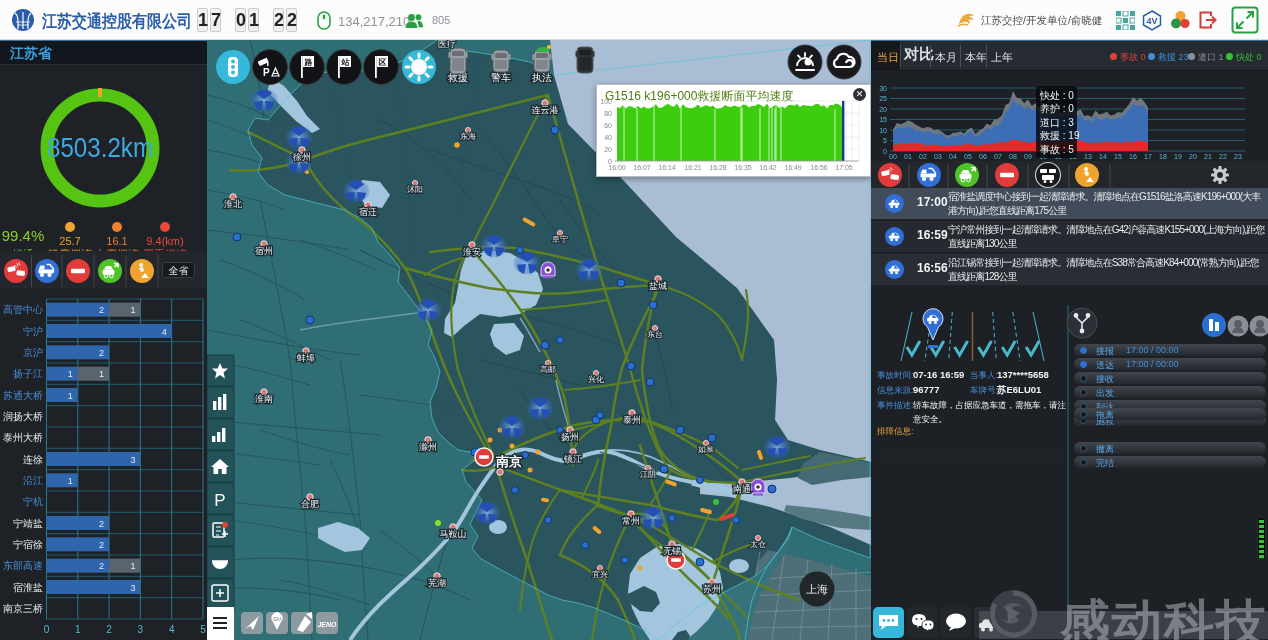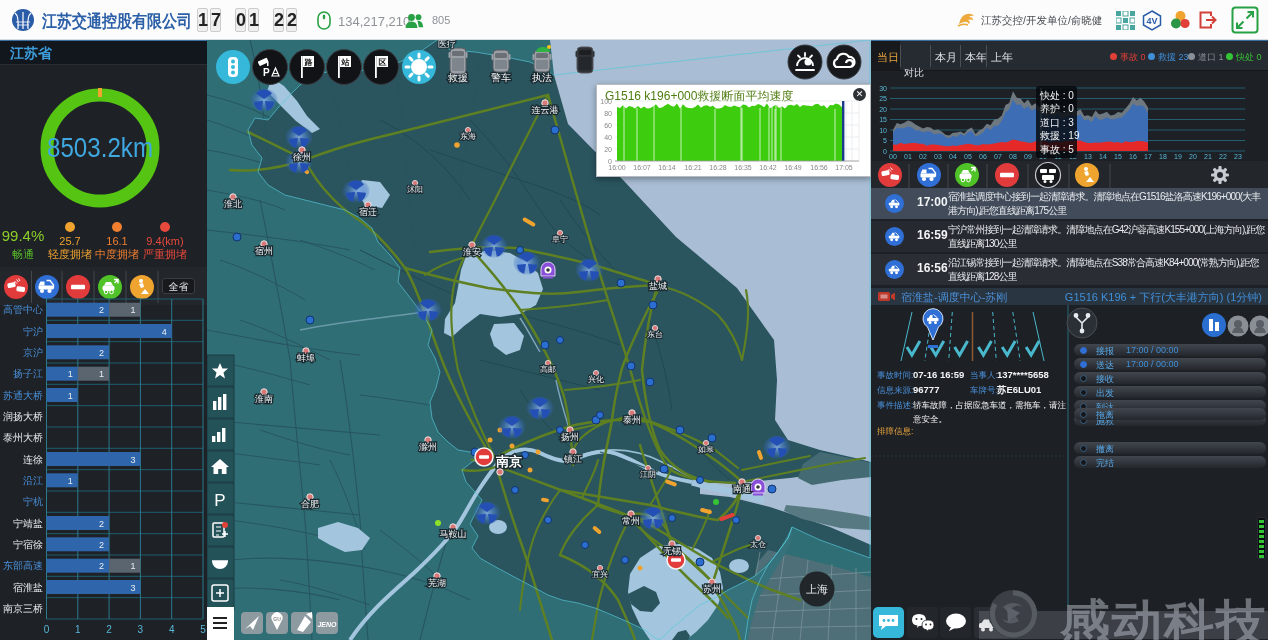--- a/index.html
+++ b/index.html
@@ -91,21 +91,21 @@
     <circle cx="70" cy="162" r="5" fill="#f0a32f"></circle>
     <text x="70" y="180" font-size="11" fill="#f0a32f" text-anchor="middle">25.7</text>
     <text x="70" y="193" font-size="11" fill="#f0a32f" text-anchor="middle">轻度拥堵</text>
     <circle cx="117" cy="162" r="5" fill="#f07f2f"></circle>
     <text x="117" y="180" font-size="11" fill="#f07f2f" text-anchor="middle">16.1</text>
     <text x="117" y="193" font-size="11" fill="#f07f2f" text-anchor="middle">中度拥堵</text>
     <circle cx="165" cy="162" r="5" fill="#e8493d"></circle>
     <text x="165" y="180" font-size="11" fill="#e8493d" text-anchor="middle">9.4(km)</text>
     <text x="165" y="193" font-size="11" fill="#e8493d" text-anchor="middle">严重拥堵</text>
   </svg>
-  <div class="abs" style="left:0;top:226px;width:207px;height:38px;background:#23262b;">
+  <div class="abs" style="left:0;top:210px;width:207px;height:38px;background:#23262b;">
     <svg class="abs" style="left:0;top:0" width="207" height="40" viewBox="0 0 207 40">
       <g stroke="#45494f" stroke-width="1">
           <path d="M31.5 4 V36 M62 4 V36 M94 4 V36 M126 4 V36 M158 4 V36"></path>
         </g>
       <circle cx="16" cy="20" r="12" fill="#e23b3b"></circle>
       <g transform="translate(16,20)" fill="#fff">
           <rect x="-8.5" y="-4.5" width="8" height="5" rx="1.5" transform="rotate(-12 -4 -2)"></rect>
           <rect x="0.5" y="-0.5" width="8.5" height="5" rx="1.5" transform="rotate(8 4 2)"></rect>
           <path d="M-1.5 -6 L1 -3.5 M0.5 -7.5 L2.5 -5 M2.5 -8.5 L4 -6" stroke="#fff" stroke-width="1"></path>
         </g>
@@ -741,21 +741,21 @@
         <text x="222" y="85" font-size="7" fill="#888" text-anchor="middle">16:56</text>
         <text x="247" y="85" font-size="7" fill="#888" text-anchor="middle">17:05</text>
         <line x1="18" y1="76" x2="262" y2="76" stroke="#999" stroke-width="0.8"></line>
       </svg>
 </div>
 </div>
 <div id="rightpanel">
 <div class="abs" style="left:0;top:0;width:397px;height:30px;background:#262a31;border-bottom:1px solid #15171b;">
   <div class="abs" style="left:0;top:0;width:29px;height:30px;background:#17191d;"></div>
   <div class="abs" style="left:6px;top:9px;font-size:11px;color:#e8a33d;">当日</div>
-  <div class="abs" style="left:33px;top:25px;font-size:10px;color:#dfe3e8;">对比</div>
+  <div class="abs" style="left:33px;top:4px;font-size:15px;color:#dfe3e8;font-weight:bold;">对比</div>
   <div class="abs" style="left:64px;top:9px;font-size:11px;color:#dfe3e8;">本月</div>
   <div class="abs" style="left:94px;top:9px;font-size:11px;color:#dfe3e8;">本年</div>
   <div class="abs" style="left:120px;top:9px;font-size:11px;color:#dfe3e8;">上年</div>
   <div class="vsep" style="left:29px;top:4px;height:22px;"></div>
   <div class="vsep" style="left:59px;top:4px;height:22px;"></div>
   <div class="vsep" style="left:89px;top:4px;height:22px;"></div>
   <div class="vsep" style="left:115px;top:4px;height:22px;"></div>
   <div class="abs" style="left:239px;top:12px;width:7px;height:7px;border-radius:50%;background:#e04038;"></div>
   <div class="abs" style="left:249px;top:10px;font-size:9px;color:#e04038;">事故 0</div>
   <div class="abs" style="left:277px;top:12px;width:7px;height:7px;border-radius:50%;background:#3f8fd9;"></div>
@@ -915,29 +915,20 @@
             <path d="M3 7 L5.5 3.5 L8 3.5 L8 7 Z"></path>
             <circle cx="4.5" cy="12" r="1.8"></circle>
             <circle cx="10.5" cy="12" r="1.8"></circle>
             <path d="M9 3 L13 7" stroke="#fff" stroke-width="1.1" fill="none"></path>
           </g>
         </svg>
       </div>
   <div class="abs" style="left:46px;top:7px;font-size:12px;font-weight:bold;color:#f2f4f6;">16:56</div>
   <div class="abs" style="left:77px;top:2px;width:318px;font-size:10px;letter-spacing:-0.9px;color:#e8ebef;line-height:14px;">沿江锡常接到一起清障请求。清障地点在S38常合高速K84+000(常熟方向),距您直线距离128公里</div>
 </div>
-<div class="abs" style="left:0;top:247px;width:397px;height:17px;background:#2a3542;">
-  <svg class="abs" style="left:7px;top:3px" width="18" height="11" viewBox="0 0 18 11">
-        <rect x="0" y="1" width="12" height="9" rx="1.5" fill="#c0392b"></rect>
-        <path d="M13 4 L17 1.5 L17 9.5 L13 7 Z" fill="#c0392b"></path>
-        <rect x="2.5" y="3.5" width="7" height="4" fill="#e8eaec" opacity="0.5"></rect>
-      </svg>
-  <div class="abs" style="left:30px;top:2px;font-size:11px;color:#4a90d9;">宿淮盐-调度中心-苏刚</div>
-  <div class="abs" style="right:6px;top:2px;font-size:11px;color:#3f8fd9;">G1516 K196 + 下行(大丰港方向) (1分钟)</div>
-</div>
 <svg class="abs" style="left:0;top:264px" width="397" height="301" viewBox="0 0 397 301">
 <line x1="41.0" y1="7" x2="30.0" y2="56" stroke="#49b8cc" stroke-width="1"></line>
 <line x1="61.2" y1="7" x2="53.8" y2="56" stroke="#49b8cc" stroke-width="1" stroke-dasharray="4,3"></line>
 <line x1="81.3" y1="7" x2="77.7" y2="56" stroke="#49b8cc" stroke-width="1" stroke-dasharray="4,3"></line>
 <line x1="101.5" y1="7" x2="101.5" y2="56" stroke="#8a5a30" stroke-width="1.5"></line>
 <line x1="121.7" y1="7" x2="125.3" y2="56" stroke="#49b8cc" stroke-width="1" stroke-dasharray="4,3"></line>
 <line x1="141.8" y1="7" x2="149.2" y2="56" stroke="#49b8cc" stroke-width="1" stroke-dasharray="4,3"></line>
 <line x1="162.0" y1="7" x2="173.0" y2="56" stroke="#49b8cc" stroke-width="1"></line>
 <path d="M35.9 42 L40.9 50 L48.9 36" stroke="#49b8cc" stroke-width="3" fill="none"></path>
 <path d="M59.8 42 L64.8 50 L72.8 36" stroke="#49b8cc" stroke-width="3" fill="none"></path>

